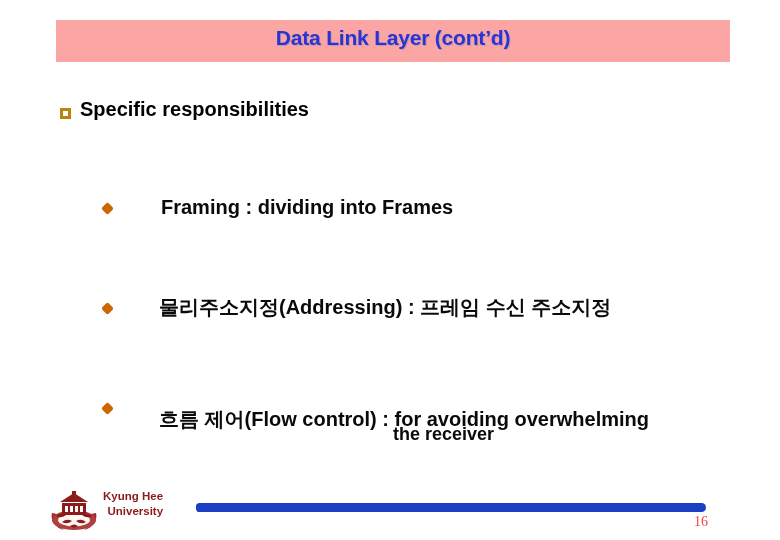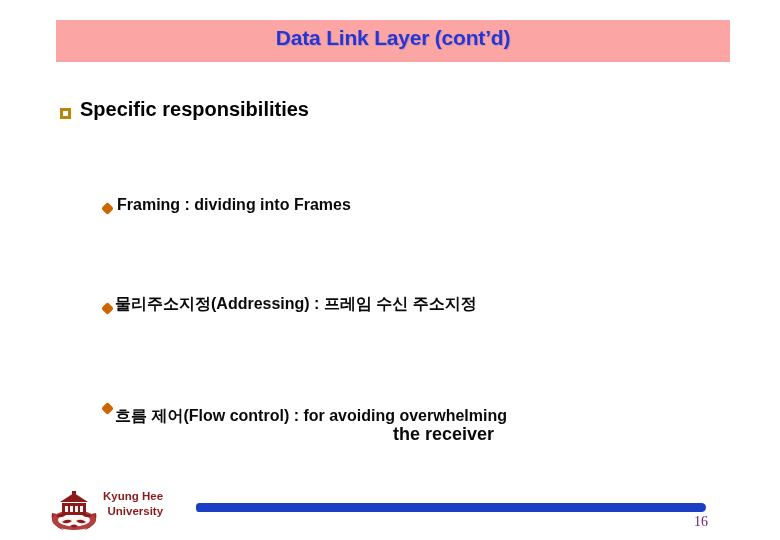--- a/index.html
+++ b/index.html
@@ -80,24 +80,25 @@
   .dia-bullet {
     position: absolute;
     width: 9px;
     height: 9px;
     background: #cc6600;
     transform: rotate(45deg);
     border-radius: 2px;
   }
   .l2-text {
     position: absolute;
-    font-size: 16px;
+    font-size: 20px;
     font-weight: bold;
     color: #0a0a0a;
     white-space: nowrap;
+    margin-left: 44px;
   }
   .l2-cont {
     position: absolute;
     font-size: 18px;
     font-weight: bold;
     color: #0a0a0a;
     white-space: nowrap;
   }
 
   
@@ -130,21 +131,21 @@
     background: #1a3fc4;
     border-radius: 4px 5px 5px 4px;
     pointer-events: auto;
   }
   .page-num {
     position: absolute;
     left: 694px;
     top: 514px;
     font-size: 14px;
     font-family: "Liberation Serif", "DejaVu Serif", serif;
-    color: #701a75;
+    color: #ef4444;
     pointer-events: auto;
   }
 </style>
 </head>
 <body>
 
 <div class="title-band">
   <div class="title-text">Data Link Layer (cont’d)</div>
 </div>
 

